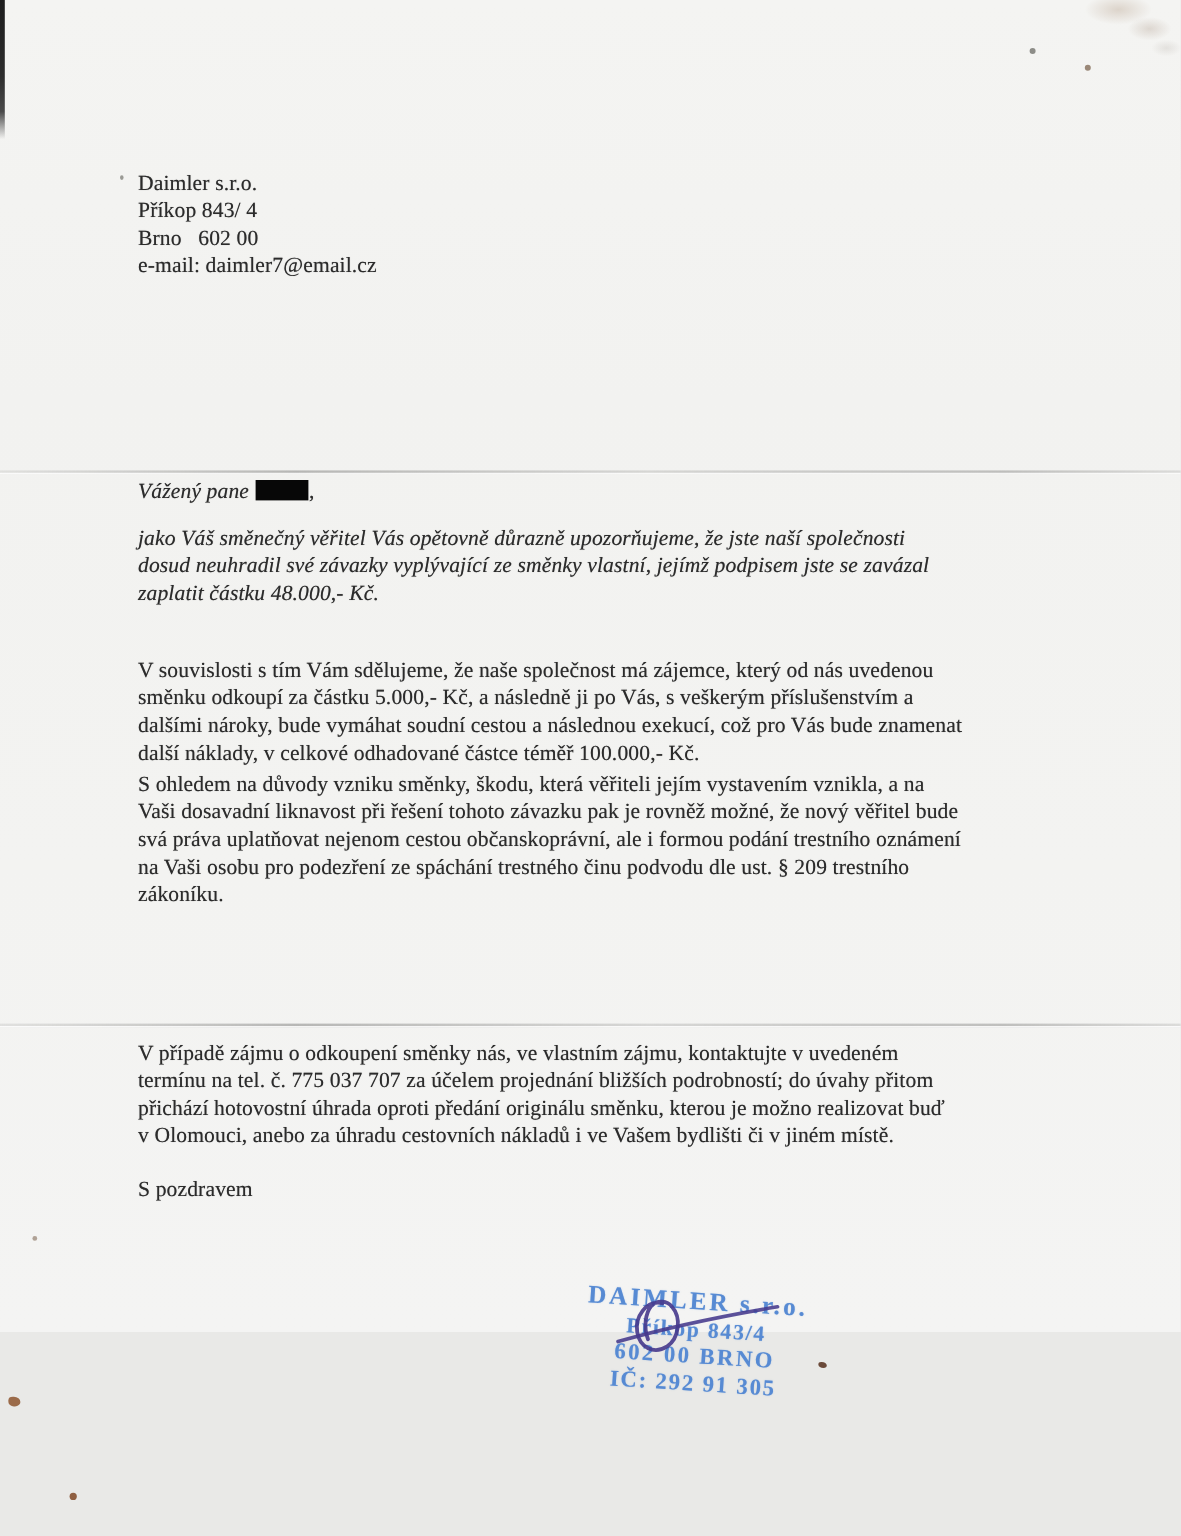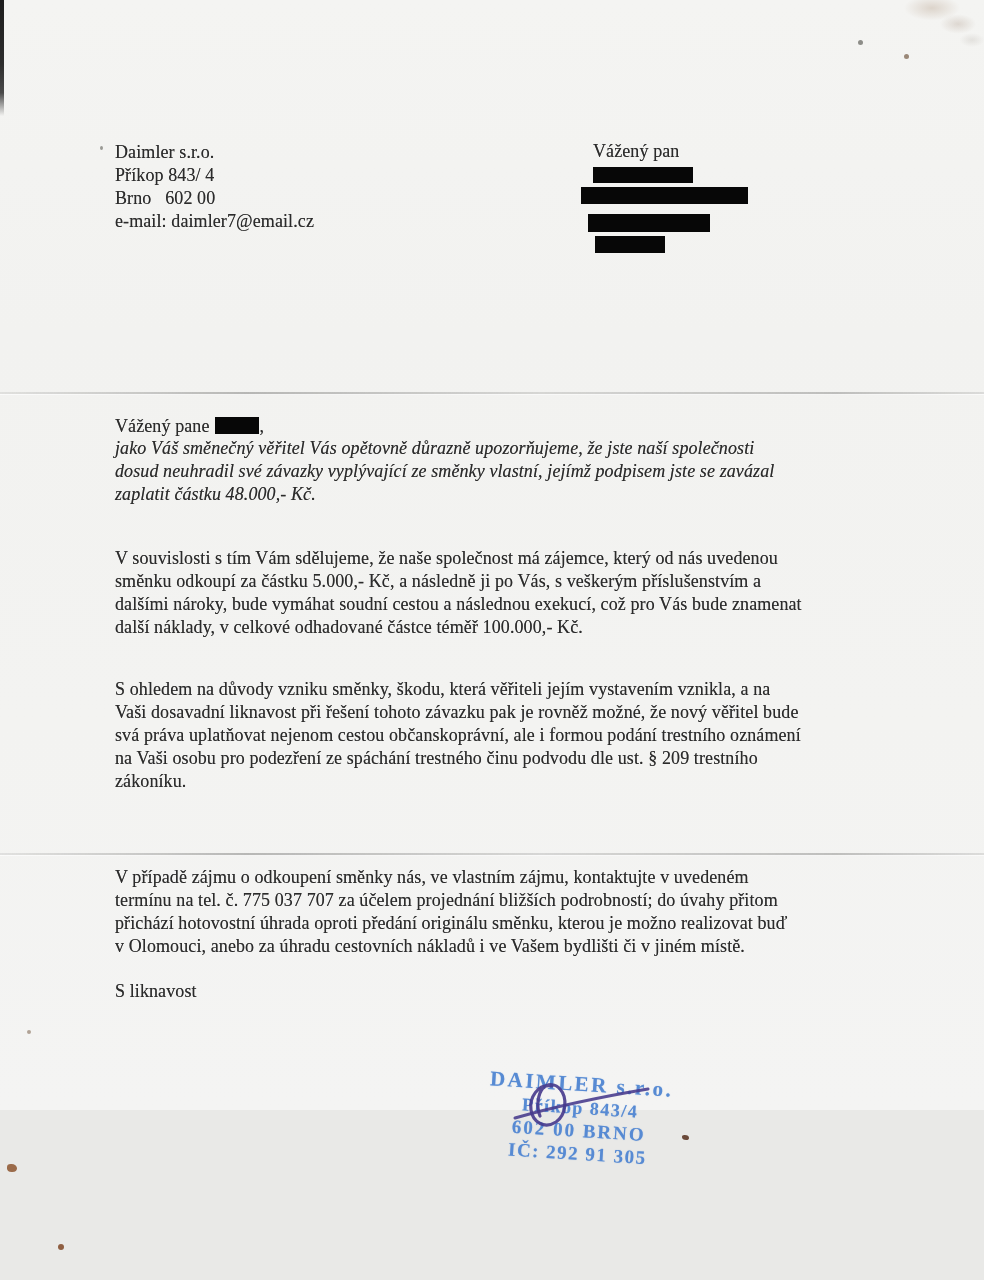--- a/index.html
+++ b/index.html
@@ -88,50 +88,43 @@
   <div class="speck sp4"></div>
   <div class="speck sp5"></div>
   <div class="speck sp6"></div>
   <div class="speck sp7"></div>
 
   <div class="abs txt pre" style="left:115px;top:141px;">Daimler s.r.o.
 Příkop 843/ 4
 Brno   602 00
 e-mail: daimler7@email.cz</div>
 
-  <div class="abs" style="left:580px;top:140px;width:260px;height:120px;">
-    <div class="txt" style="margin-left:13px;">Vážený pan</div>
-    <div class="redaction" style="left:13px;top:27px;width:100px;height:16px;"></div>
-    <div class="redaction" style="left:1px;top:47px;width:167px;height:17px;"></div>
-    <div class="redaction" style="left:8px;top:74px;width:122px;height:18px;"></div>
-    <div class="redaction" style="left:15px;top:96px;width:70px;height:17px;"></div>
-  </div>
 
-  <div class="abs txt" style="left:115px;top:415px;">
+  <div class="abs txt" style="left:115px;top:398px;font-style:italic;">
     <span>Vážený pane</span><span class="redaction-inline"></span><span>,</span>
   </div>
 
   <div class="para txt" style="top:437px;font-style:italic;">jako Váš směnečný věřitel Vás opětovně důrazně upozorňujeme, že jste naší společnosti
 dosud neuhradil své závazky vyplývající ze směnky vlastní, jejímž podpisem jste se zavázal
 zaplatit částku 48.000,- Kč.</div>
   <div class="para txt" style="top:527px;margin-top:20px;">V souvislosti s tím Vám sdělujeme, že naše společnost má zájemce, který od nás uvedenou
 směnku odkoupí za částku 5.000,- Kč, a následně ji po Vás, s veškerým příslušenstvím a
 dalšími nároky, bude vymáhat soudní cestou a následnou exekucí, což pro Vás bude znamenat
 další náklady, v celkové odhadované částce téměř 100.000,- Kč.</div>
-  <div class="para txt" style="top:678px;">S ohledem na důvody vzniku směnky, škodu, která věřiteli jejím vystavením vznikla, a na
+  <div class="para txt" style="top:642px;">S ohledem na důvody vzniku směnky, škodu, která věřiteli jejím vystavením vznikla, a na
 Vaši dosavadní liknavost při řešení tohoto závazku pak je rovněž možné, že nový věřitel bude
 svá práva uplatňovat nejenom cestou občanskoprávní, ale i formou podání trestního oznámení
 na Vaši osobu pro podezření ze spáchání trestného činu podvodu dle ust. § 209 trestního
 zákoníku.</div>
   <div class="para txt" style="top:866px;">V případě zájmu o odkoupení směnky nás, ve vlastním zájmu, kontaktujte v uvedeném
 termínu na tel. č. 775 037 707 za účelem projednání bližších podrobností; do úvahy přitom
 přichází hotovostní úhrada oproti předání originálu směnku, kterou je možno realizovat buď
 v Olomouci, anebo za úhradu cestovních nákladů i ve Vašem bydlišti či v jiném místě.</div>
 
-  <div class="abs txt" style="left:115px;top:980px;">S liknavost</div>
+  <div class="abs txt" style="left:115px;top:980px;">S pozdravem</div>
 
   <div class="stamp">
     <div class="stamp-l1">DAIMLER s.r.o.</div>
     <div class="stamp-l2">Příkop 843/4</div>
     <div class="stamp-l3">602 00  BRNO</div>
     <div class="stamp-l4">IČ: 292 91 305</div>
   </div>
 
   <svg class="signature-svg" width="190" height="100" viewBox="0 0 190 100">
     <path d="M 25,48 C 60,38 110,27 158,19" fill="none" stroke="#46398c" stroke-width="3" stroke-linecap="round" opacity="0.88"></path>

